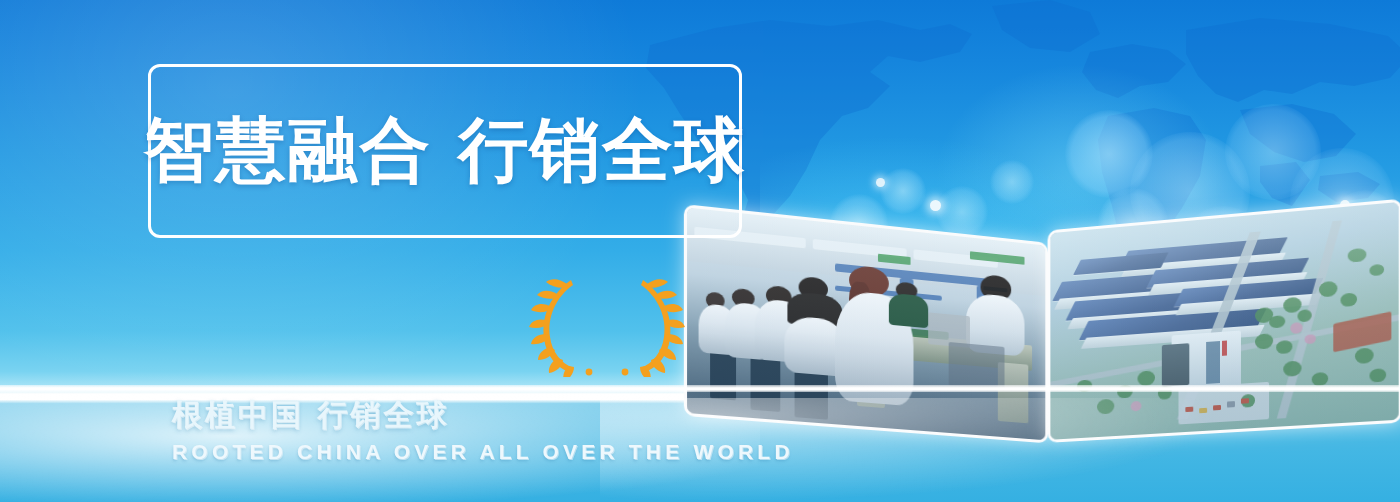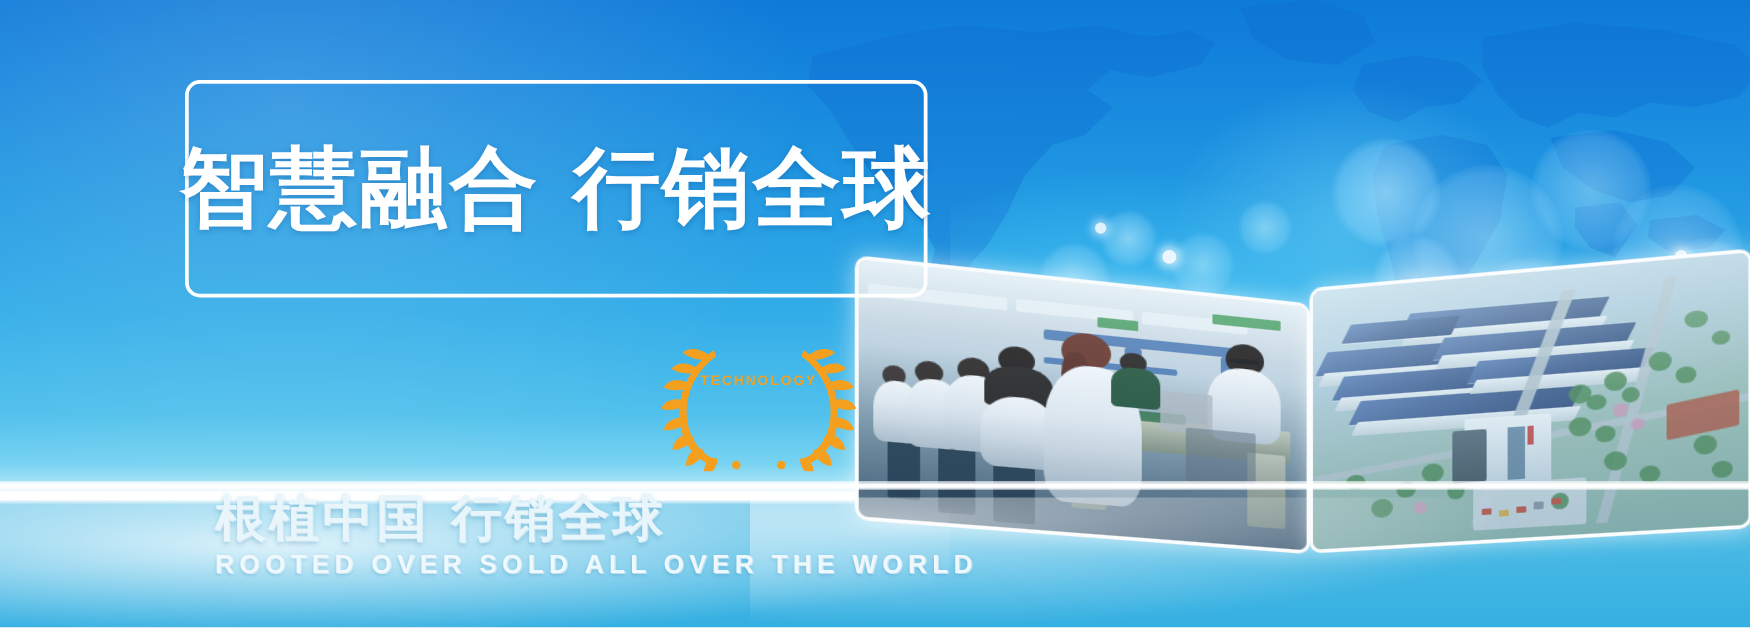--- a/index.html
+++ b/index.html
@@ -97,21 +97,21 @@
   .emblem-name{font-size:16px;font-weight:bold;letter-spacing:1.2px;line-height:20px;}
   .emblem-sub{font-size:11px;font-weight:bold;letter-spacing:1.6px;line-height:18px;margin-top:2px;}
 
   
   .tagline{
     position:absolute;left:172px;top:396px;
   }
   .tagline-cn{
     color:#e8f6fc;
     font-family:"DejaVu Sans","Liberation Sans",sans-serif;
-    font-weight:bold;font-size:40px;letter-spacing:3px;line-height:38px;
+    font-weight:bold;font-size:30px;letter-spacing:3px;line-height:38px;
     text-shadow:1px 1px 0 rgba(255,255,255,.55),0 2px 4px rgba(40,120,170,.35);
   }
   .tagline-en{
     color:#eef8fd;
     font-family:"Liberation Sans",sans-serif;
     font-weight:bold;font-size:21px;letter-spacing:4.2px;line-height:30px;margin-top:3px;
     text-shadow:1px 1px 0 rgba(255,255,255,.5),0 2px 3px rgba(40,120,170,.3);
   }
 
   
@@ -397,26 +397,25 @@
           <path d="M137 75 C144 77 149 82 149 88 C142 88 135 84 132 78 Z"></path>
           <path d="M129 86 C135 89 139 95 138 101 C131 100 125 95 124 88 Z"></path>
           <path d="M118 94 C123 98 125 104 123 109 C117 107 113 101 113 95 Z"></path>
         </g>
 
         <circle cx="62" cy="100" r="3.4"></circle>
         <circle cx="98" cy="100" r="3.4"></circle>
       </g>
     </svg>
     <div class="emblem-text">
-      <div class="emblem-sub">TECHNOLOGY</div>
     </div>
   </div>
 
   <div class="divider"></div>
   <div class="sheen-bottom"></div>
   <div class="sheen-bottom2"></div>
 
   <div class="tagline">
     <div class="tagline-cn">根植中国  行销全球</div>
-    <div class="tagline-en">ROOTED OVER SOLD ALL OVER THE WORLD</div>
+    <div class="tagline-en">ROOTED CHINA OVER ALL OVER THE WORLD</div>
   </div>
 
 </div>
 
 </body></html>

